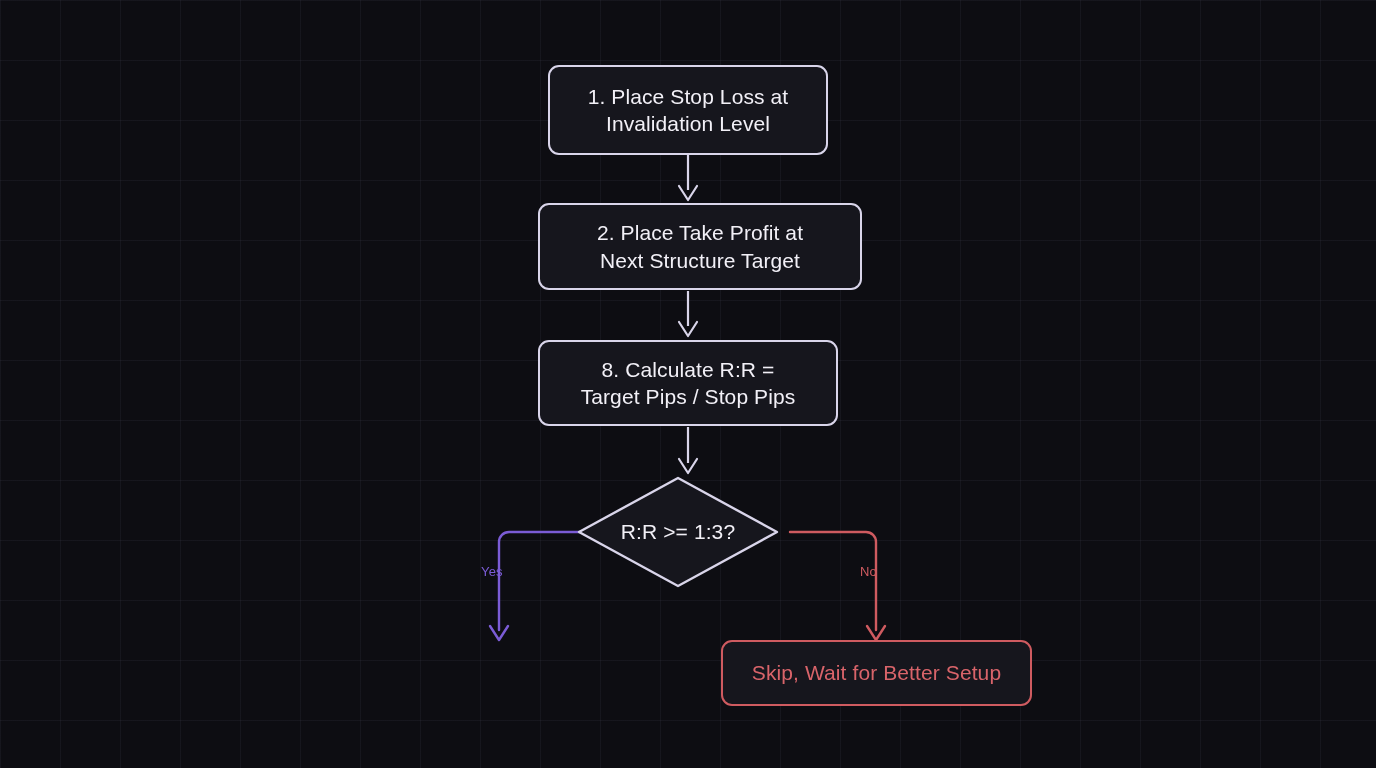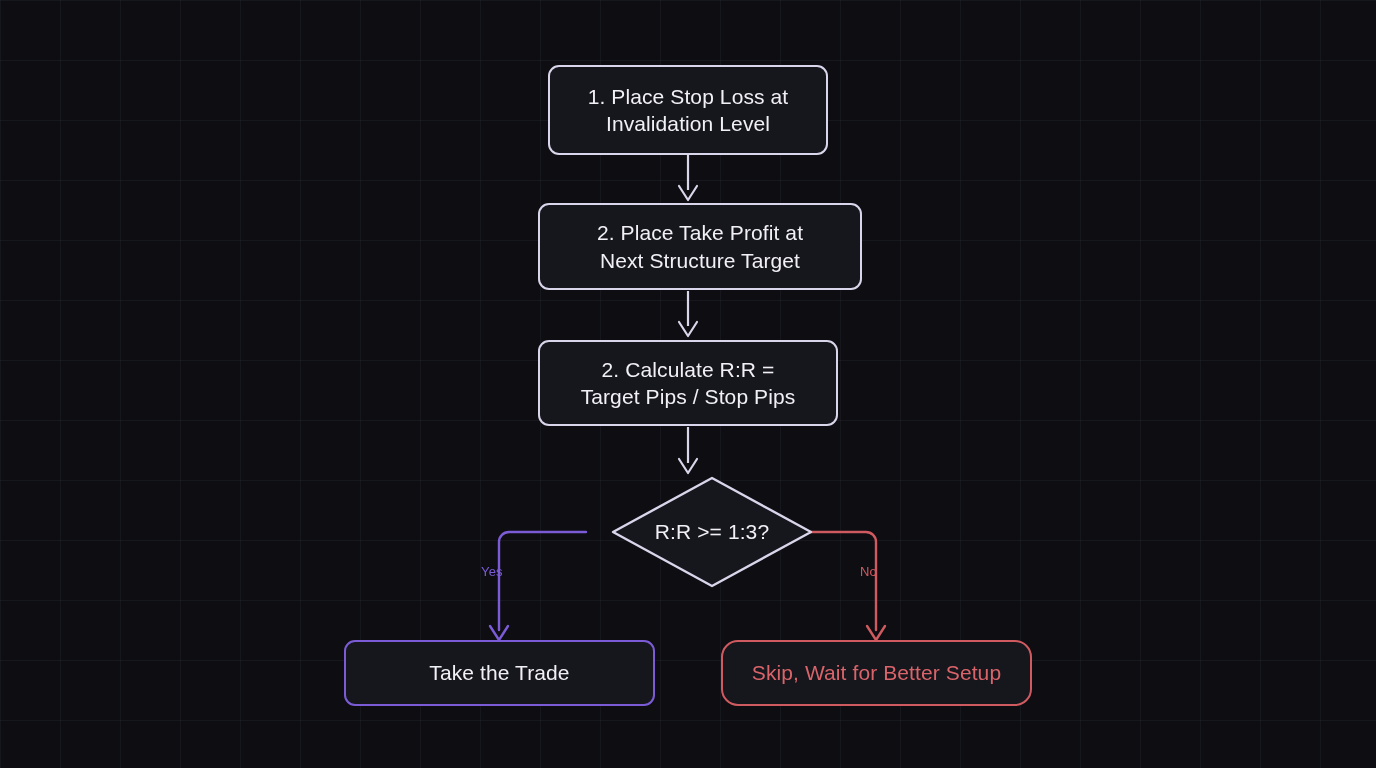--- a/index.html
+++ b/index.html
@@ -134,40 +134,37 @@
     <span class="txt">1. Place Stop Loss at
 Invalidation Level</span>
   </div>
 
   <div class="node" style="left:538px; top:203px; width:324px; height:87px;">
     <span class="txt">2. Place Take Profit at
 Next Structure Target</span>
   </div>
 
   <div class="node" style="left:538px; top:340px; width:300px; height:86px;">
-    <span class="txt">2. Calculate R:R =
+    <span class="txt">8. Calculate R:R =
 Target Pips / Stop Pips</span>
   </div>
 
-  <div class="decision" style="left:610px; top:475px; width:204px; height:114px;">
+  <div class="decision" style="left:576px; top:475px; width:204px; height:114px;">
     <svg class="dia-svg" width="204" height="114" viewBox="0 0 204 114" xmlns="http://www.w3.org/2000/svg">
       <path d="M102,3 L201,57 L102,111 L3,57 Z" fill="#16161d" stroke="#d9d5ea" stroke-width="2.4" stroke-linejoin="round"></path>
     </svg>
     <span class="dia-label">R:R &gt;= 1:3?</span>
   </div>
 
   <div class="edge-label yes" style="left:481px; top:564px;">
     <span>Yes</span>
   </div>
 
   <div class="edge-label no" style="left:860px; top:564px;">
     <span>No</span>
   </div>
 
-  <div class="node accent-purple" style="left:344px; top:640px; width:311px; height:66px;">
-    <span class="txt">Take the Trade</span>
-  </div>
 
-  <div class="node accent-red" style="left:721px; top:640px; width:311px; height:66px;border-radius:17px;">
+  <div class="node accent-red" style="left:721px; top:640px; width:311px; height:66px;">
     <span class="txt">Skip, Wait for Better Setup</span>
   </div>
 
 </div>
 
 </body></html>

